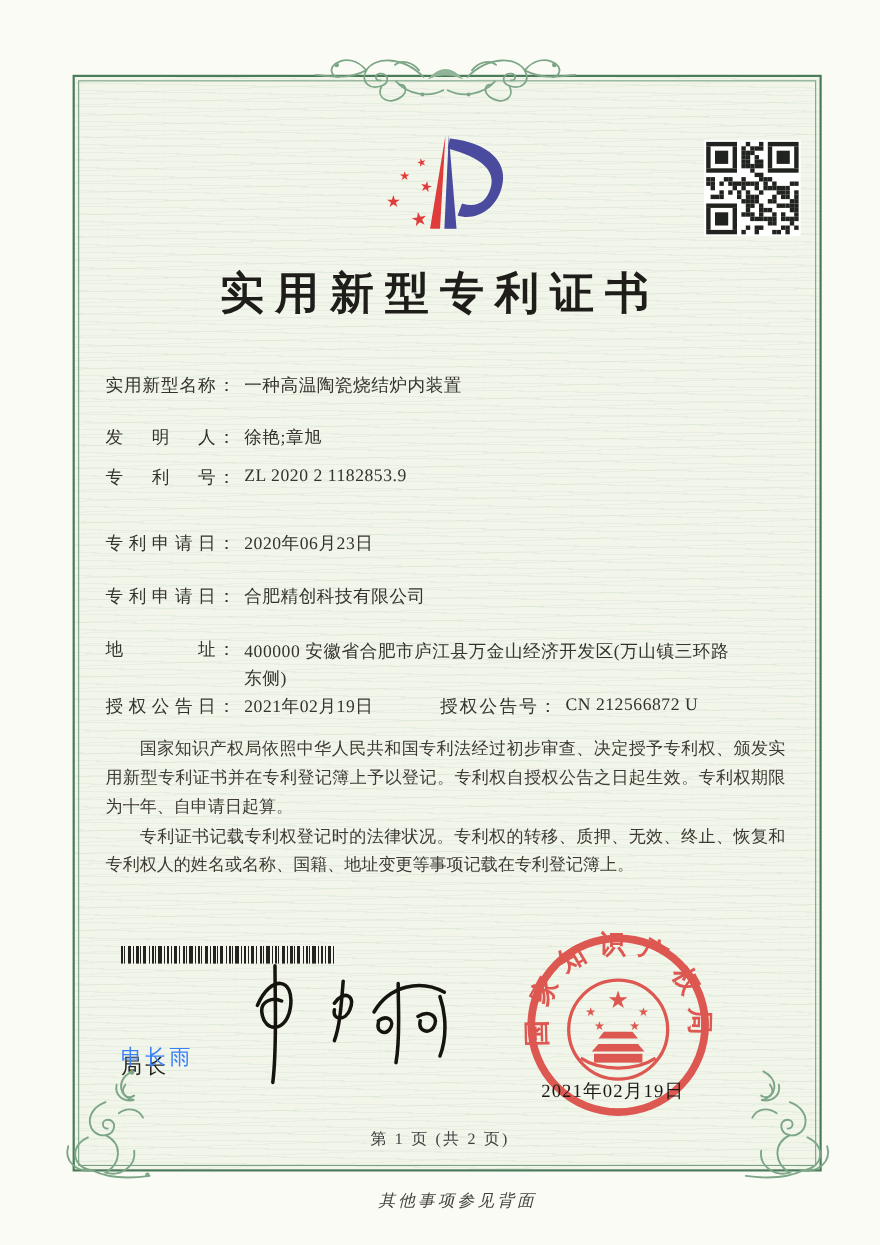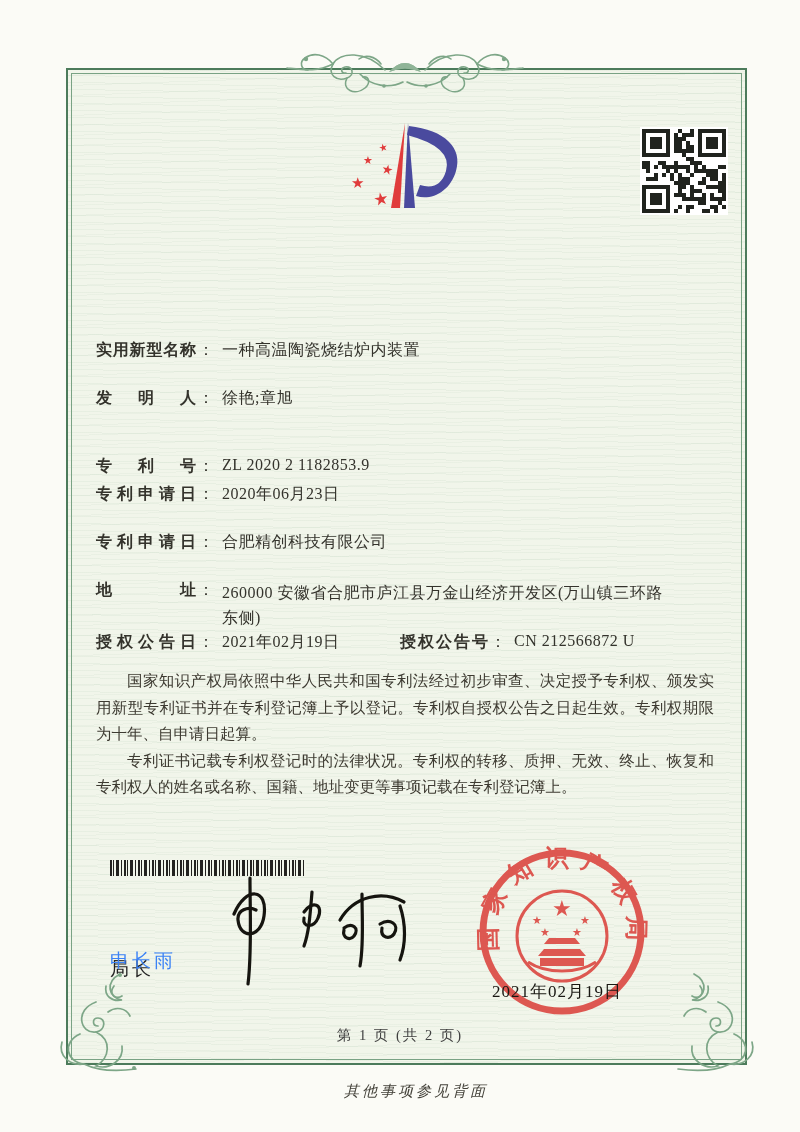--- a/index.html
+++ b/index.html
@@ -27,21 +27,20 @@
     left:96px;top:119px;font-size:15px;letter-spacing:3px;color:#38372f;
   }
   .title{
     left:0;top:239px;width:100%;text-align:center;
     font-size:40px;font-weight:700;letter-spacing:10px;color:#1e1d1a;
   }
   .frow{position:absolute;left:96px;width:620px;font-size:16px;color:#34332c;}
   .flabel{
     display:inline-block;width:100px;text-align:justify;text-align-last:justify;
     vertical-align:top;
-    font-weight:bold;
   }
   .fcolon{display:inline-block;margin:0 8px 0 2px;vertical-align:top;}
   .fvalue{display:inline-block;vertical-align:top;letter-spacing:0.5px;}
   .fvalue.addr{width:452px;line-height:25px;}
   .pair2{position:absolute;left:304px;top:0;}
   .pair2 .flabel{width:88px;}
   .paras{
     left:96px;top:668px;width:618px;font-size:15.5px;line-height:26.5px;
     color:#3d3a31;text-align:justify;font-family:Liberation Serif, serif;
   }
@@ -273,38 +272,39 @@
           <rect x="80" y="76" width="4" height="4"></rect>
           <rect x="32" y="80" width="4" height="4"></rect>
           <rect x="44" y="80" width="4" height="4"></rect>
           <rect x="60" y="80" width="4" height="4"></rect>
           <rect x="64" y="80" width="4" height="4"></rect>
           <rect x="72" y="80" width="4" height="4"></rect>
         </g>
     </svg>
   </div>
 
+  <div class="abs title">实用新型专利证书</div>
 
   <div class="frow" style="top:340px">
     <span class="flabel">实用新型名称</span><span class="fcolon">：</span><span class="fvalue">一种高温陶瓷烧结炉内装置</span>
   </div>
   <div class="frow" style="top:388px">
     <span class="flabel">发明人</span><span class="fcolon">：</span><span class="fvalue">徐艳;章旭</span>
   </div>
-  <div class="frow" style="top:456px">
+  <div class="frow" style="top:424px">
     <span class="flabel">专利号</span><span class="fcolon">：</span><span class="fvalue">ZL 2020 2 1182853.9</span>
   </div>
   <div class="frow" style="top:484px">
     <span class="flabel">专利申请日</span><span class="fcolon">：</span><span class="fvalue">2020年06月23日</span>
   </div>
   <div class="frow" style="top:532px">
     <span class="flabel">专利申请日</span><span class="fcolon">：</span><span class="fvalue">合肥精创科技有限公司</span>
   </div>
   <div class="frow" style="top:580px">
-    <span class="flabel">地址</span><span class="fcolon">：</span><span class="fvalue addr">260000 安徽省合肥市庐江县万金山经济开发区(万山镇三环路东侧)</span>
+    <span class="flabel">地址</span><span class="fcolon">：</span><span class="fvalue addr">400000 安徽省合肥市庐江县万金山经济开发区(万山镇三环路东侧)</span>
   </div>
   <div class="frow" style="top:632px">
     <span class="flabel">授权公告日</span><span class="fcolon">：</span><span class="fvalue">2021年02月19日</span>
     <span class="pair2">
       <span class="flabel">授权公告号</span><span class="fcolon">：</span><span class="fvalue">CN 212566872 U</span>
     </span>
   </div>
 
   <div class="abs paras">
     <p>国家知识产权局依照中华人民共和国专利法经过初步审查、决定授予专利权、颁发实用新型专利证书并在专利登记簿上予以登记。专利权自授权公告之日起生效。专利权期限为十年、自申请日起算。</p>

